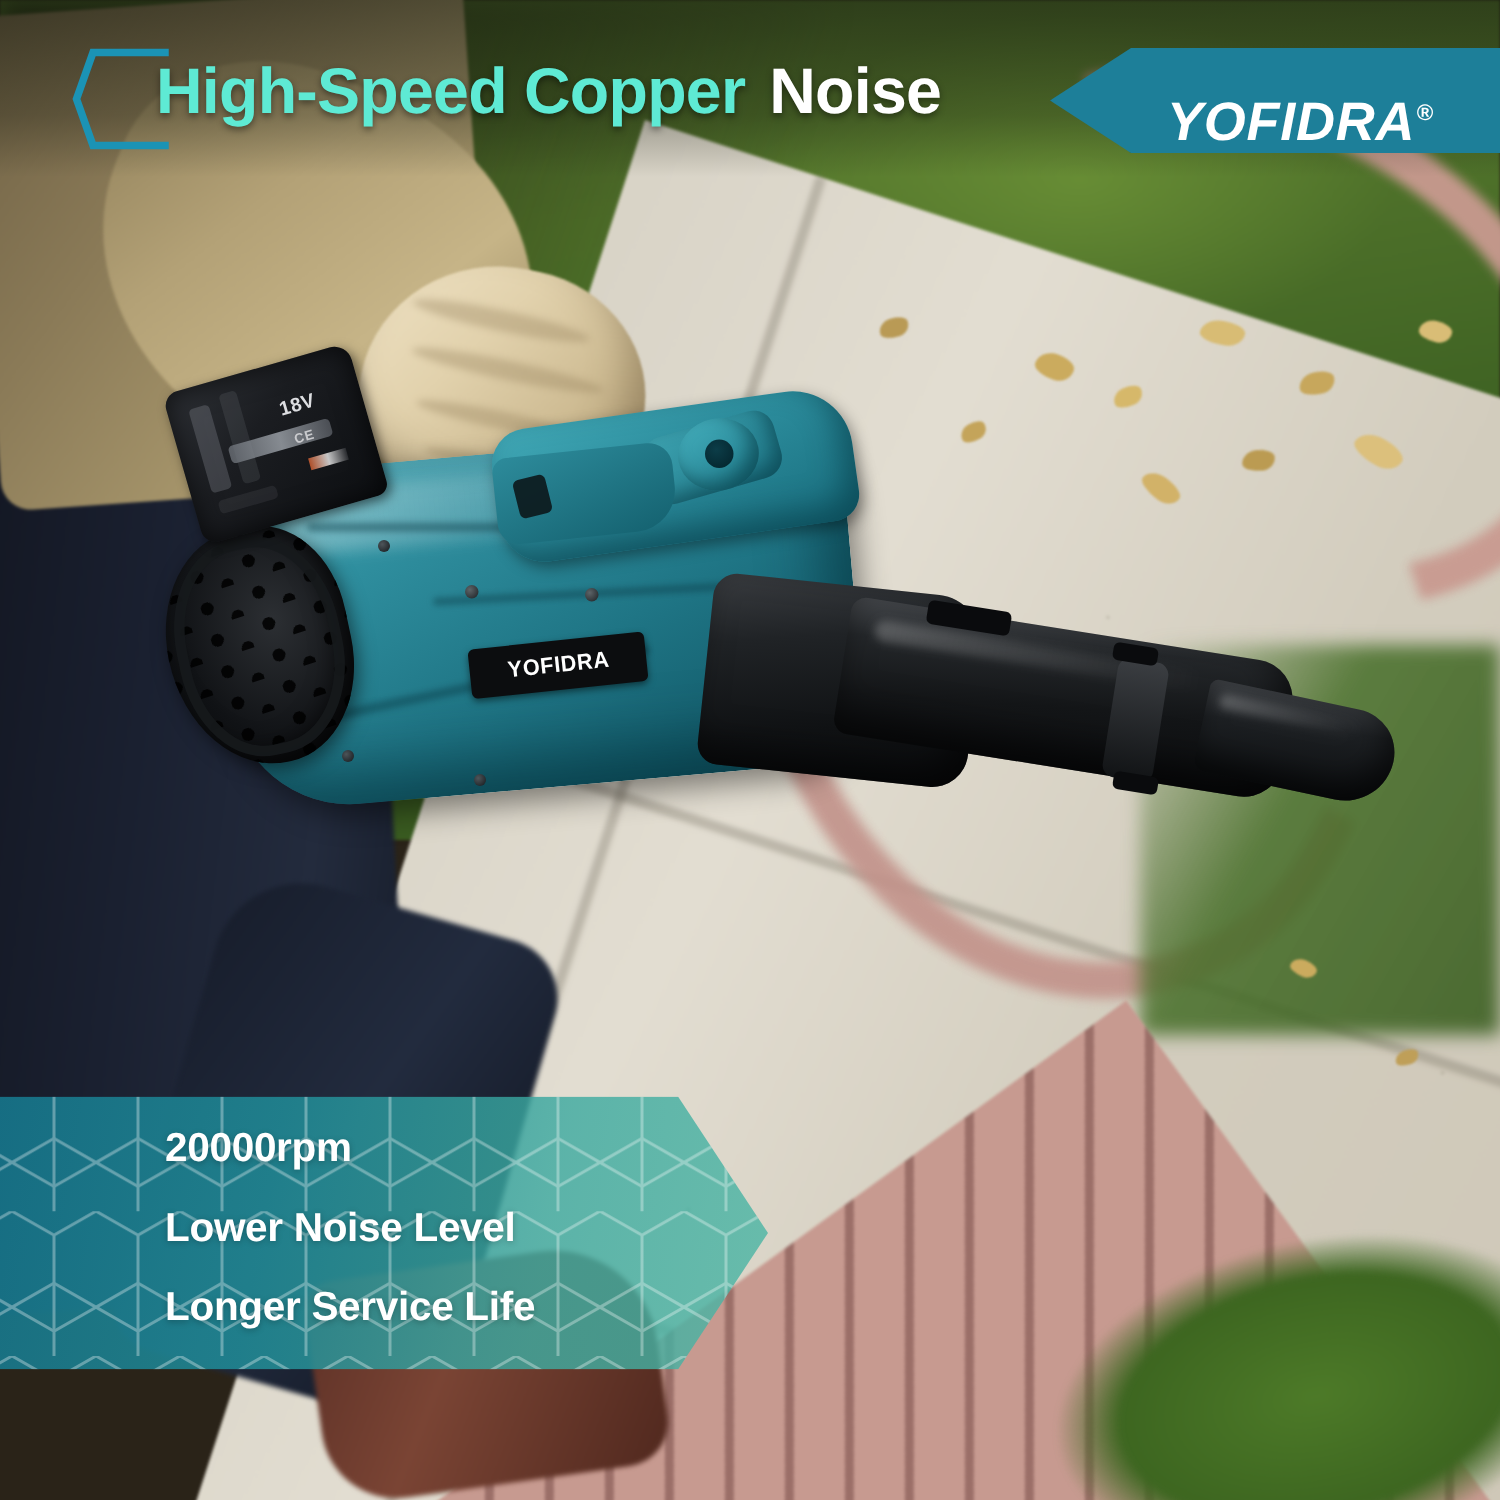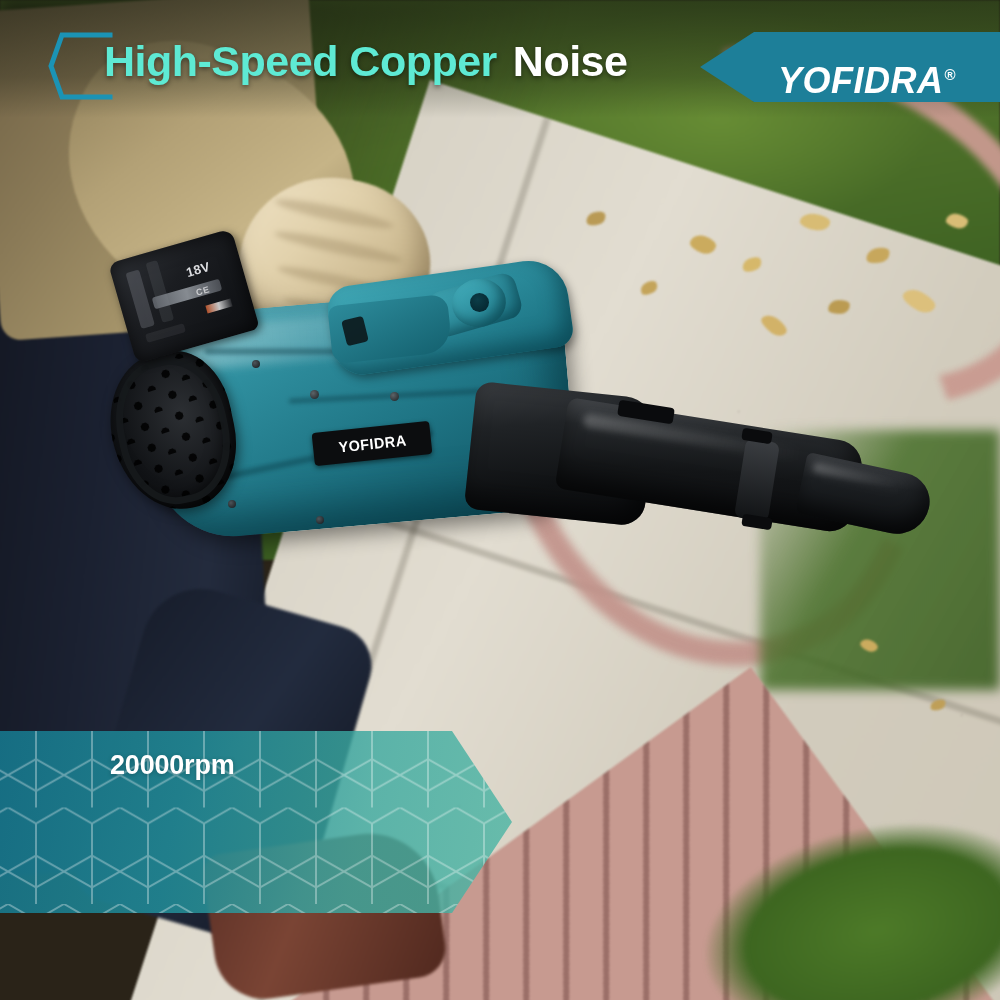--- a/index.html
+++ b/index.html
@@ -482,15 +482,17 @@
           <path d="M0 48 L0 80 M56 48 L56 80" fill="none" stroke="#ffffff" stroke-width="2"></path>
           <path d="M28 64 L56 80 L56 112 L28 128 L0 112 L0 80 Z" fill="none" stroke="#ffffff" stroke-width="2"></path>
         </pattern>
       </defs>
       <rect width="560" height="230" fill="url(#hexpat)"></rect>
     </svg>
   </div>
 
   <div class="feature-list">
     <div class="feature-item">20000rpm</div>
+    <div class="feature-item">Lower Noise Level</div>
+    <div class="feature-item">Longer Service Life</div>
   </div>
 
 </div>
 
 </body></html>

